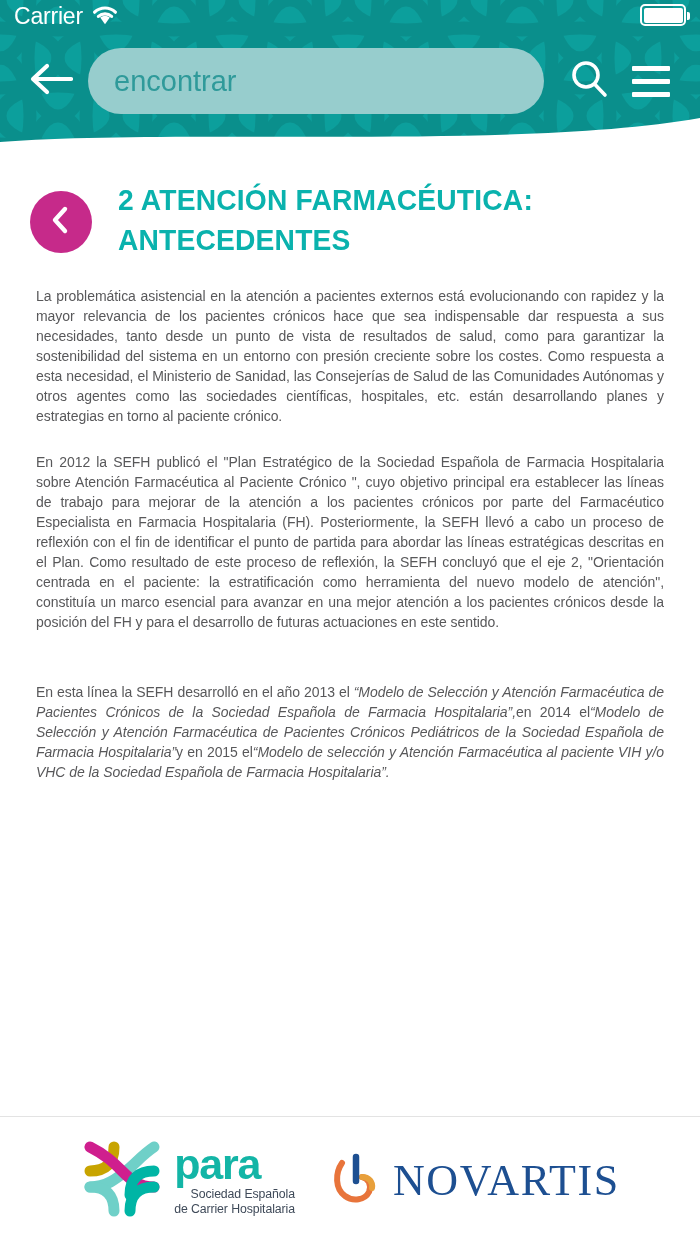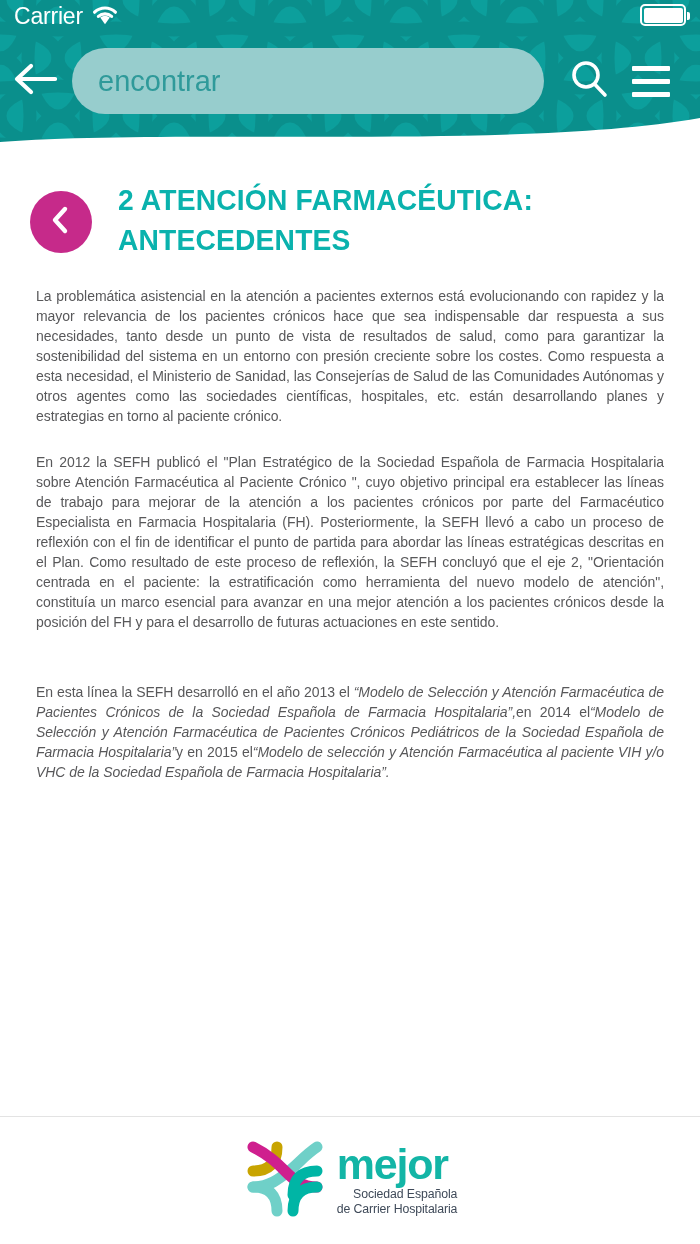--- a/index.html
+++ b/index.html
@@ -105,20 +105,21 @@
   
   .nav-row {
     position: absolute;
     top: 46px;
     left: 0;
     width: 700px;
     height: 70px;
     display: flex;
     align-items: center;
     z-index: 5;
+    padding-left: 16px;
   }
   .back-arrow {
     width: 70px;
     height: 70px;
     display: flex;
     align-items: center;
     justify-content: center;
     cursor: pointer;
     flex: 0 0 auto;
   }
@@ -379,24 +380,34 @@
             <path d="M10 34 C26 34 34 26 34 10" stroke="#c8a400"></path>
             <path d="M10 50 C26 50 36 42 46 34 C56 26 62 18 74 10" stroke="#6fd0c8"></path>
             <path d="M34 74 C34 58 26 50 10 50" stroke="#6fd0c8"></path>
             <path d="M74 50 C58 50 50 42 42 34 C34 26 26 18 10 10" stroke="#cf1f8e"></path>
             <path d="M74 34 C58 34 50 42 50 58" stroke="#00b5a5"></path>
             <path d="M50 74 C50 58 58 50 74 50" stroke="#00b5a5"></path>
           </g>
         </svg>
       </span>
       <span class="sefh-words">
-        <span class="sefh-name">mejor</span>
+        <span class="sefh-name">para</span>
         <span class="sefh-tag">
           <span>Sociedad Española</span><br>
           <span>de Carrier Hospitalaria</span>
         </span>
       </span>
     </div>
 
+    <div class="logo-novartis">
+      <span>
+        <svg width="46" height="56" viewBox="0 0 46 56" xmlns="http://www.w3.org/2000/svg">
+          <path d="M9 12 C2 22 2 38 12 45 C20 51 32 49 36 41 C39 34 35 27 29 26" stroke="#e8743b" stroke-width="6" fill="none" stroke-linecap="round"></path>
+          <path d="M29 26 C36 26 40 31 39 37" stroke="#e8a03b" stroke-width="6" fill="none" stroke-linecap="round"></path>
+          <path d="M23 6 L23 30" stroke="#1d4f91" stroke-width="6.5" stroke-linecap="round"></path>
+        </svg>
+      </span>
+      <span class="novartis-word">NOVARTIS</span>
+    </div>
 
   </div>
 
 </div>
 
 </body></html>

